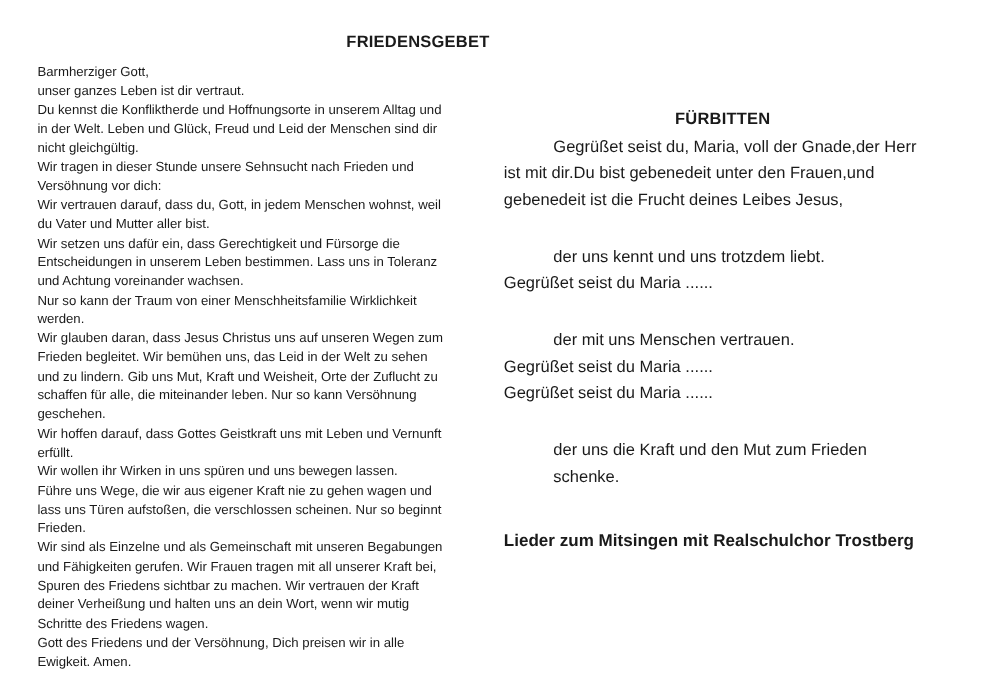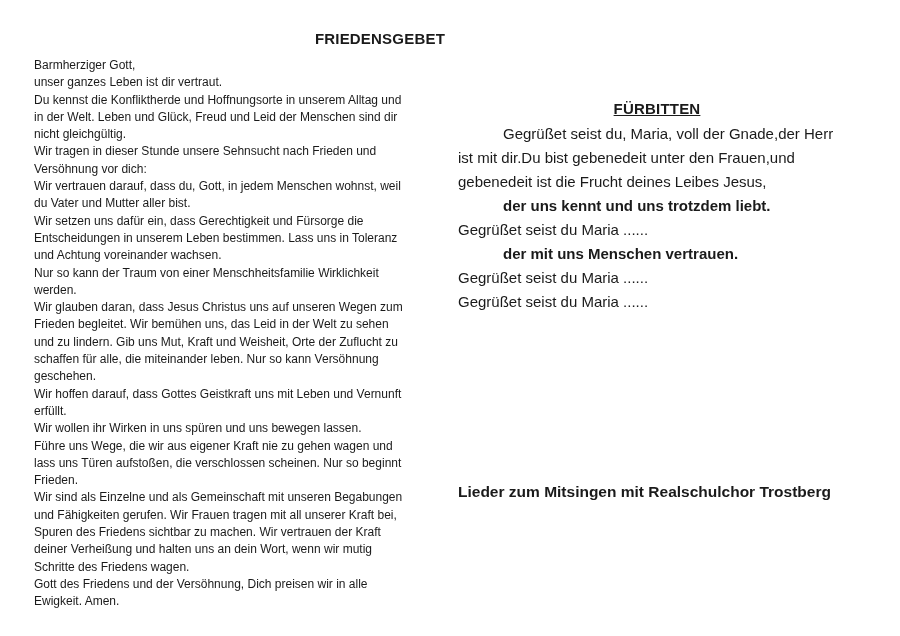--- a/index.html
+++ b/index.html
@@ -25,29 +25,28 @@
     font-size: 12px; line-height: 17.3px;
     white-space: pre;
   }
 
   
   .right-title {
     left: 458px; top: 100px; width: 398px;
     text-align: center;
     font-size: 15px; font-weight: bold;
     letter-spacing: 0.2px;
-    text-decoration: underline;
   }
   .right-flow {
     left: 458px; top: 122px; width: 420px;
     font-size: 15px; line-height: 24px;
   }
   .right-flow > div { white-space: pre; }
   .intro { text-indent: 45px; }
-  .response { font-weight: bold; padding-left: 45px; }
+  .response { font-weight: normal; padding-left: 45px; margin-top: 28px; }
   .refrain { }
 
   .songs {
     left: 458px; top: 480px; width: 420px;
     font-size: 15.5px; line-height: 24px;
   }
   .songs-heading { font-weight: bold; white-space: pre; }
   .song-items { padding-left: 46px; white-space: pre; }
 </style>
 </head>
@@ -92,17 +91,19 @@
 
 <div class="abs right-flow">
   <div class="intro">Gegrüßet seist du, Maria, voll der Gnade,der Herr
 ist mit dir.Du bist gebenedeit unter den Frauen,und
 gebenedeit ist die Frucht deines Leibes Jesus,</div>
   <div class="response">der uns kennt und uns trotzdem liebt.</div>
   <div class="refrain">Gegrüßet seist du Maria ......</div>
   <div class="response">der mit uns Menschen vertrauen.</div>
   <div class="refrain">Gegrüßet seist du Maria ......</div>
   <div class="refrain">Gegrüßet seist du Maria ......</div>
+  <div class="response">der uns die Kraft und den Mut zum Frieden
+schenke.</div>
 </div>
 
 <div class="abs songs">
   <div class="songs-heading">Lieder zum Mitsingen mit Realschulchor Trostberg</div>
 </div>
 
 </body></html>

